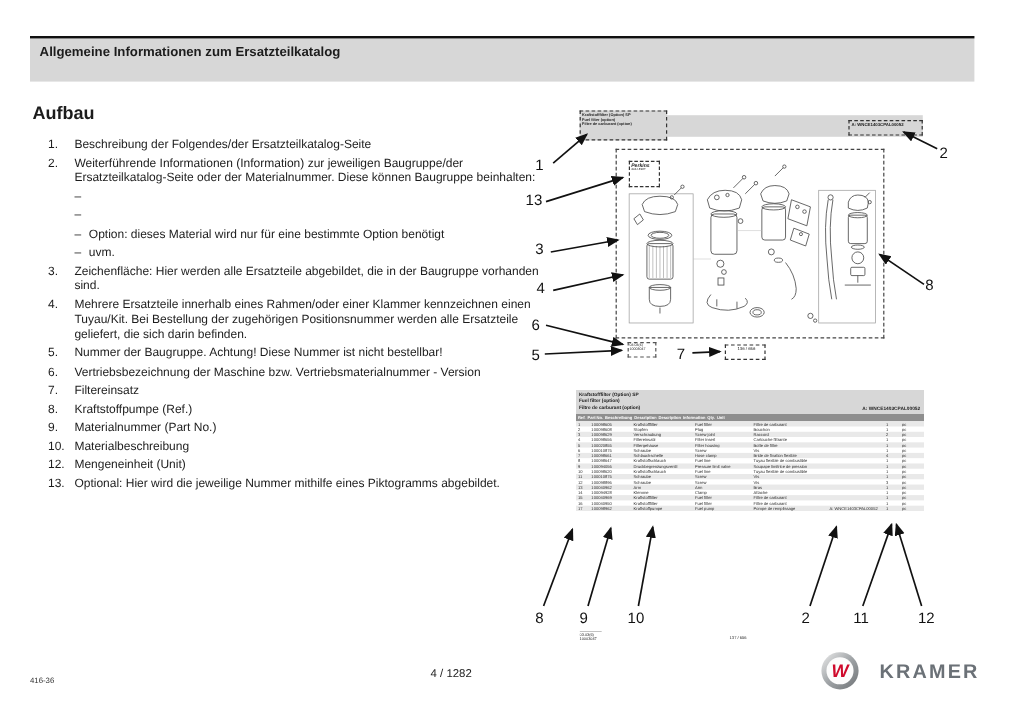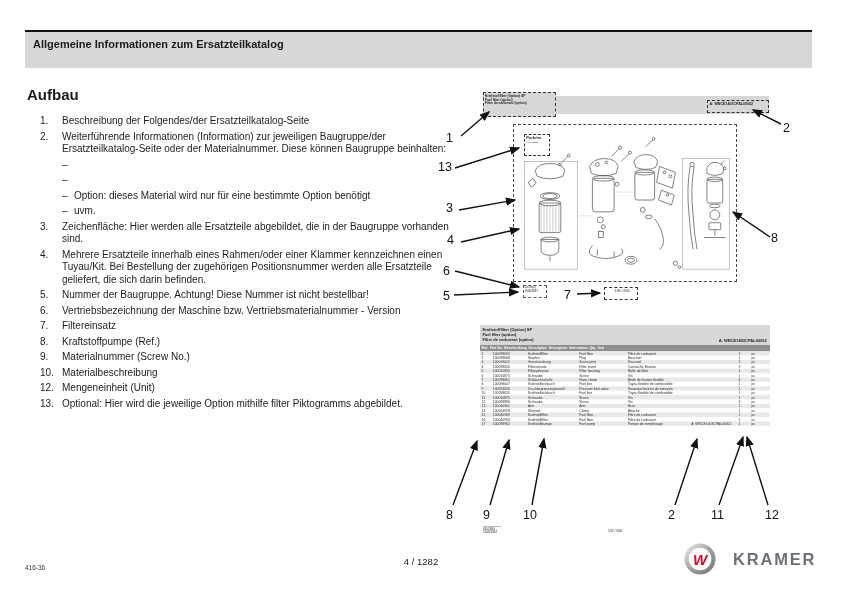--- a/index.html
+++ b/index.html
@@ -85,21 +85,21 @@
   .tfl-inner div.ln{font-size:8px;line-height:9px;white-space:nowrap;}
   .tbl-foot-center{position:absolute;left:608px;top:529px;width:60px;height:10px;overflow:hidden;}
   .tfc-inner{transform:scale(.4);transform-origin:0 0;width:150px;font-size:8.5px;}
 
   
   .co{position:absolute;font-size:12.5px;color:#111;}
   .overlay{position:absolute;inset:0;width:842px;height:596px;pointer-events:none;}
 
   
   .foot-left{position:absolute;left:25px;top:564px;font-size:6.5px;color:#333;}
-  .foot-center{position:absolute;left:0;top:556px;width:842px;text-align:center;font-size:9.5px;}
+  .foot-center{position:absolute;left:0;top:556px;width:688px;text-align:center;font-size:9.5px;padding-left:32px;}
   .logo{position:absolute;left:680px;top:541px;}
 </style>
 </head>
 <body>
 
 <div class="stage">
 
   <div class="doc-header">
     <div class="doc-title">Allgemeine Informationen zum Ersatzteilkatalog</div>
   </div>
@@ -148,33 +148,33 @@
     <div class="item">
         <span class="num">7.</span>
         <span class="txt">Filtereinsatz</span>
       </div>
     <div class="item">
         <span class="num">8.</span>
         <span class="txt">Kraftstoffpumpe (Ref.)</span>
       </div>
     <div class="item">
         <span class="num">9.</span>
-        <span class="txt">Materialnummer (Screw No.)</span>
+        <span class="txt">Materialnummer (Part No.)</span>
       </div>
     <div class="item">
         <span class="num">10.</span>
         <span class="txt">Materialbeschreibung</span>
       </div>
     <div class="item">
         <span class="num">12.</span>
         <span class="txt">Mengeneinheit (Unit)</span>
       </div>
     <div class="item">
         <span class="num">13.</span>
-        <span class="txt">Optional: Hier wird die jeweilige Option mithilfe filter Piktogramms abgebildet.</span>
+        <span class="txt">Optional: Hier wird die jeweilige Nummer mithilfe eines Piktogramms abgebildet.</span>
       </div>
   </div>
 
   <div class="fig-bar"></div>
   <div class="opt-box">
     <div class="opt-inner">
       <div>Kraftstofffilter (Option) SP</div>
       <div>Fuel filter (option)</div>
       <div>Filtre de carburant (option)</div>
     </div>

